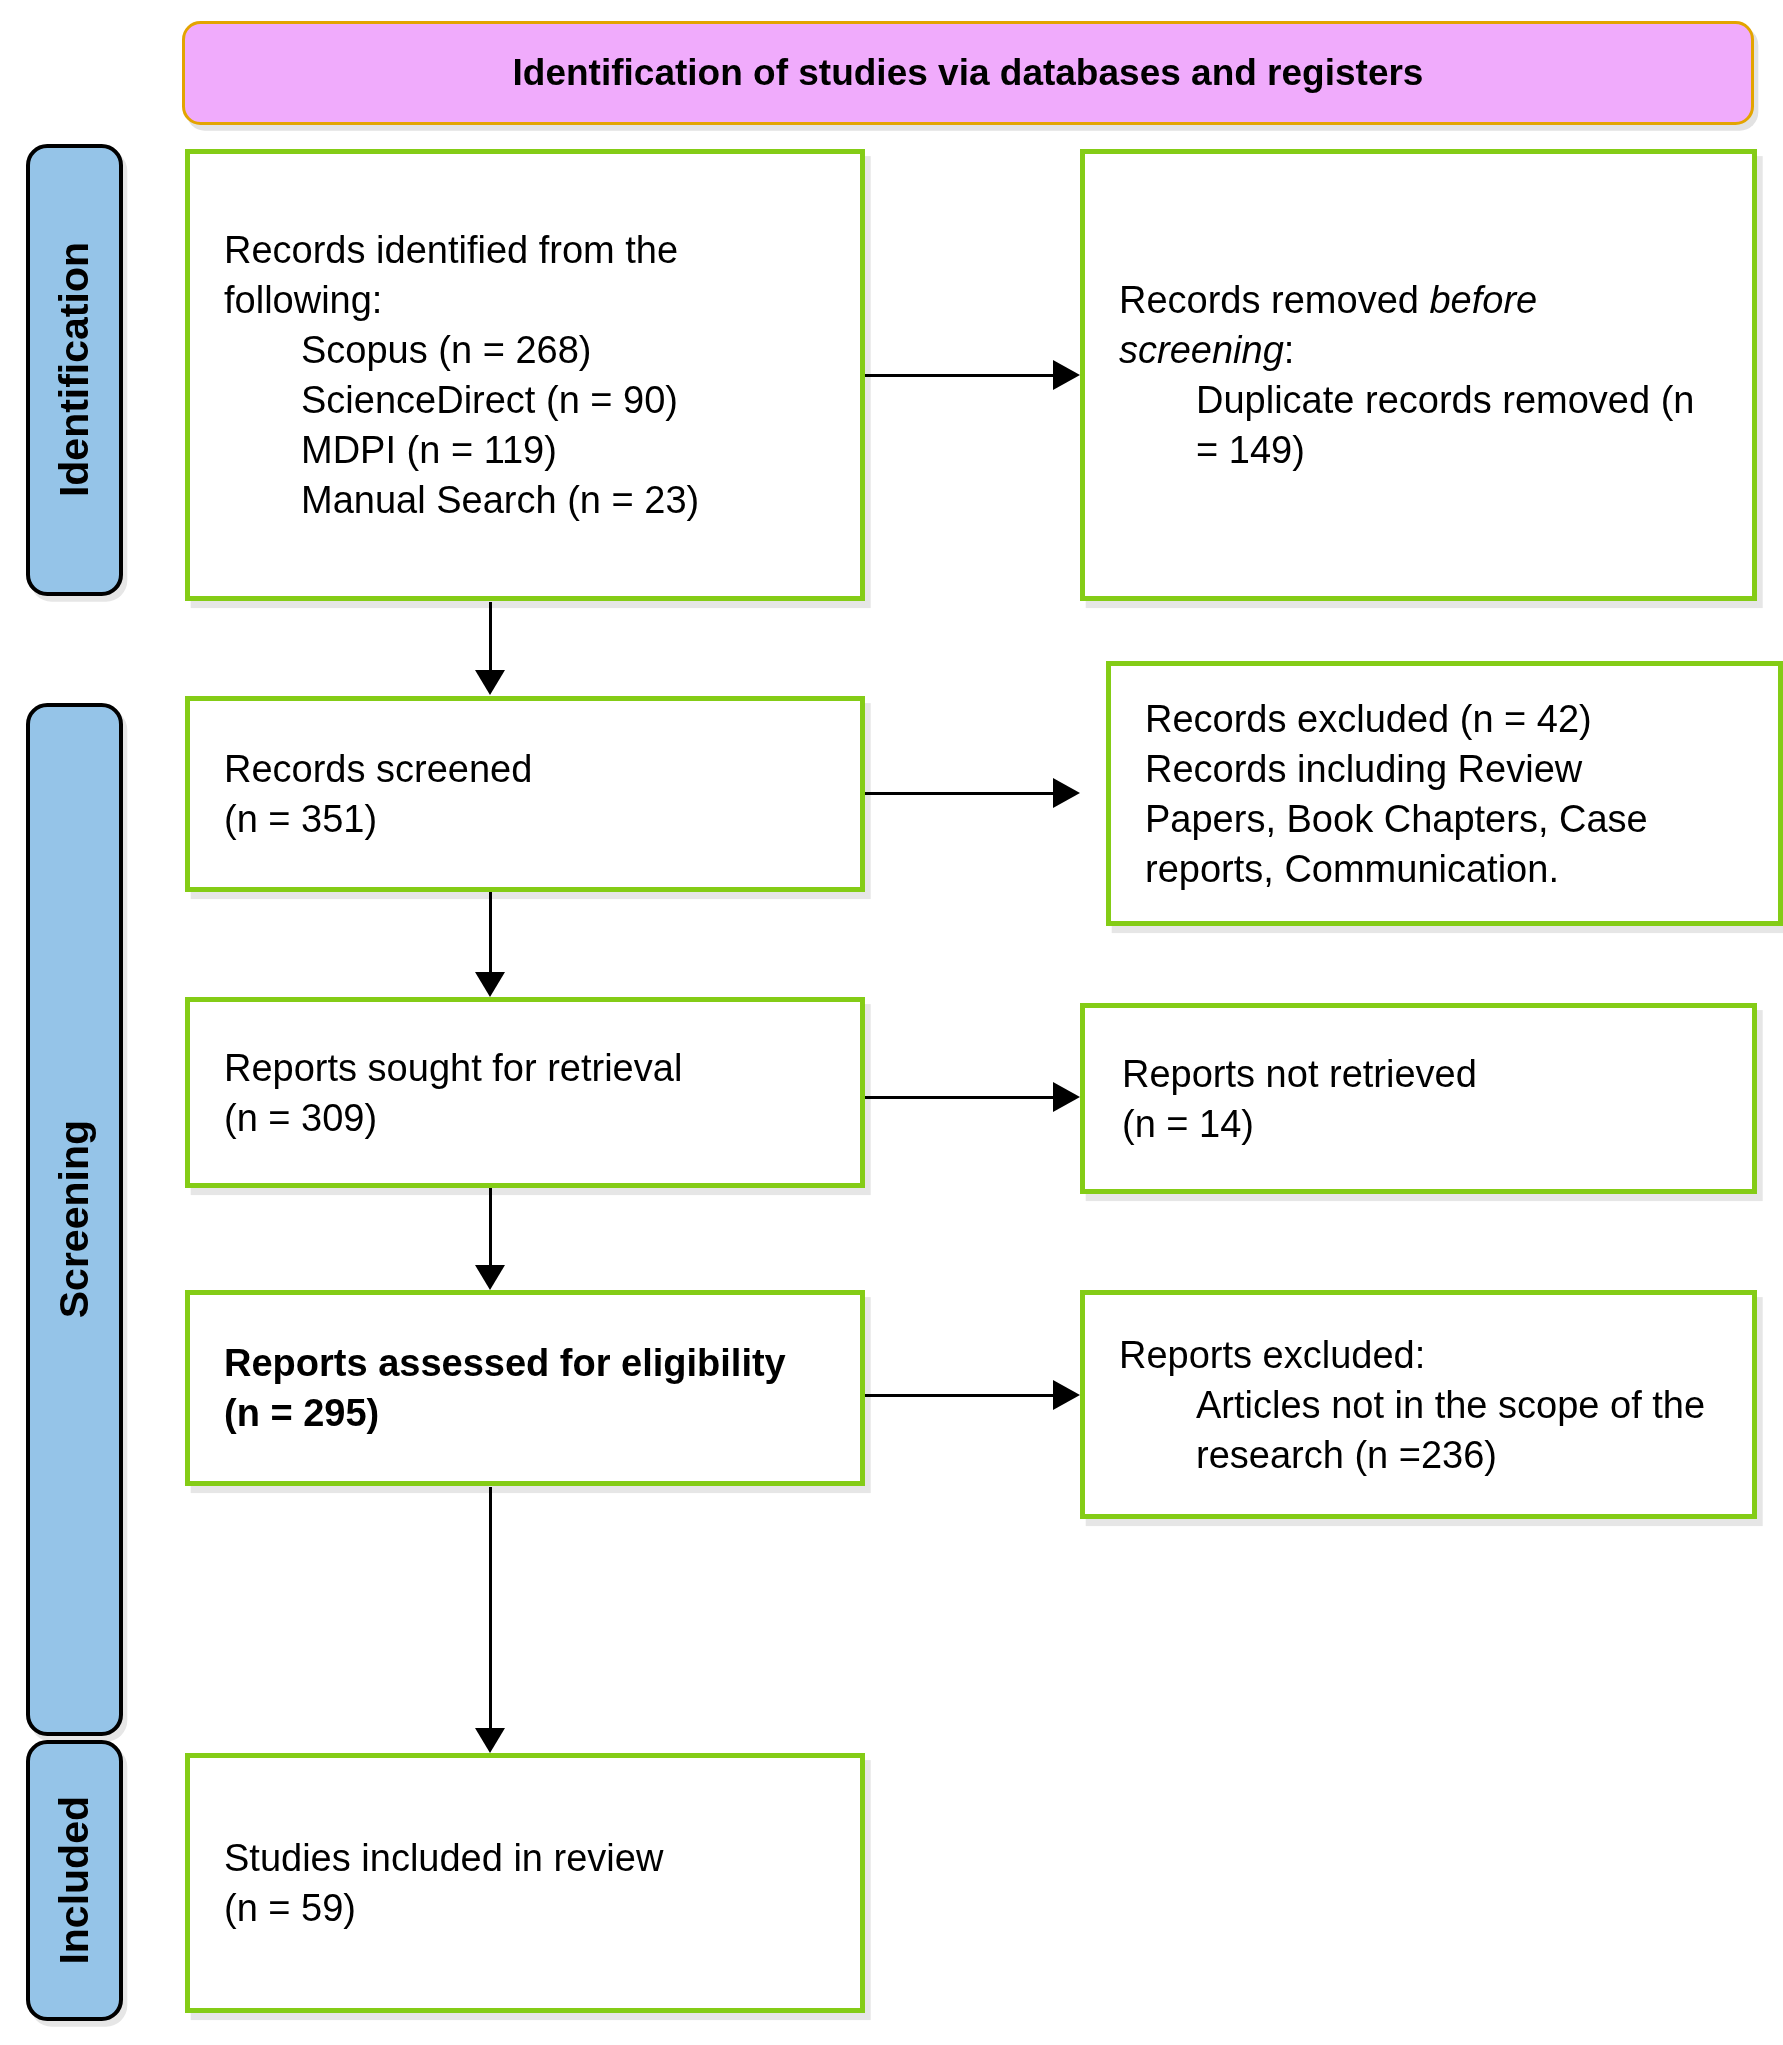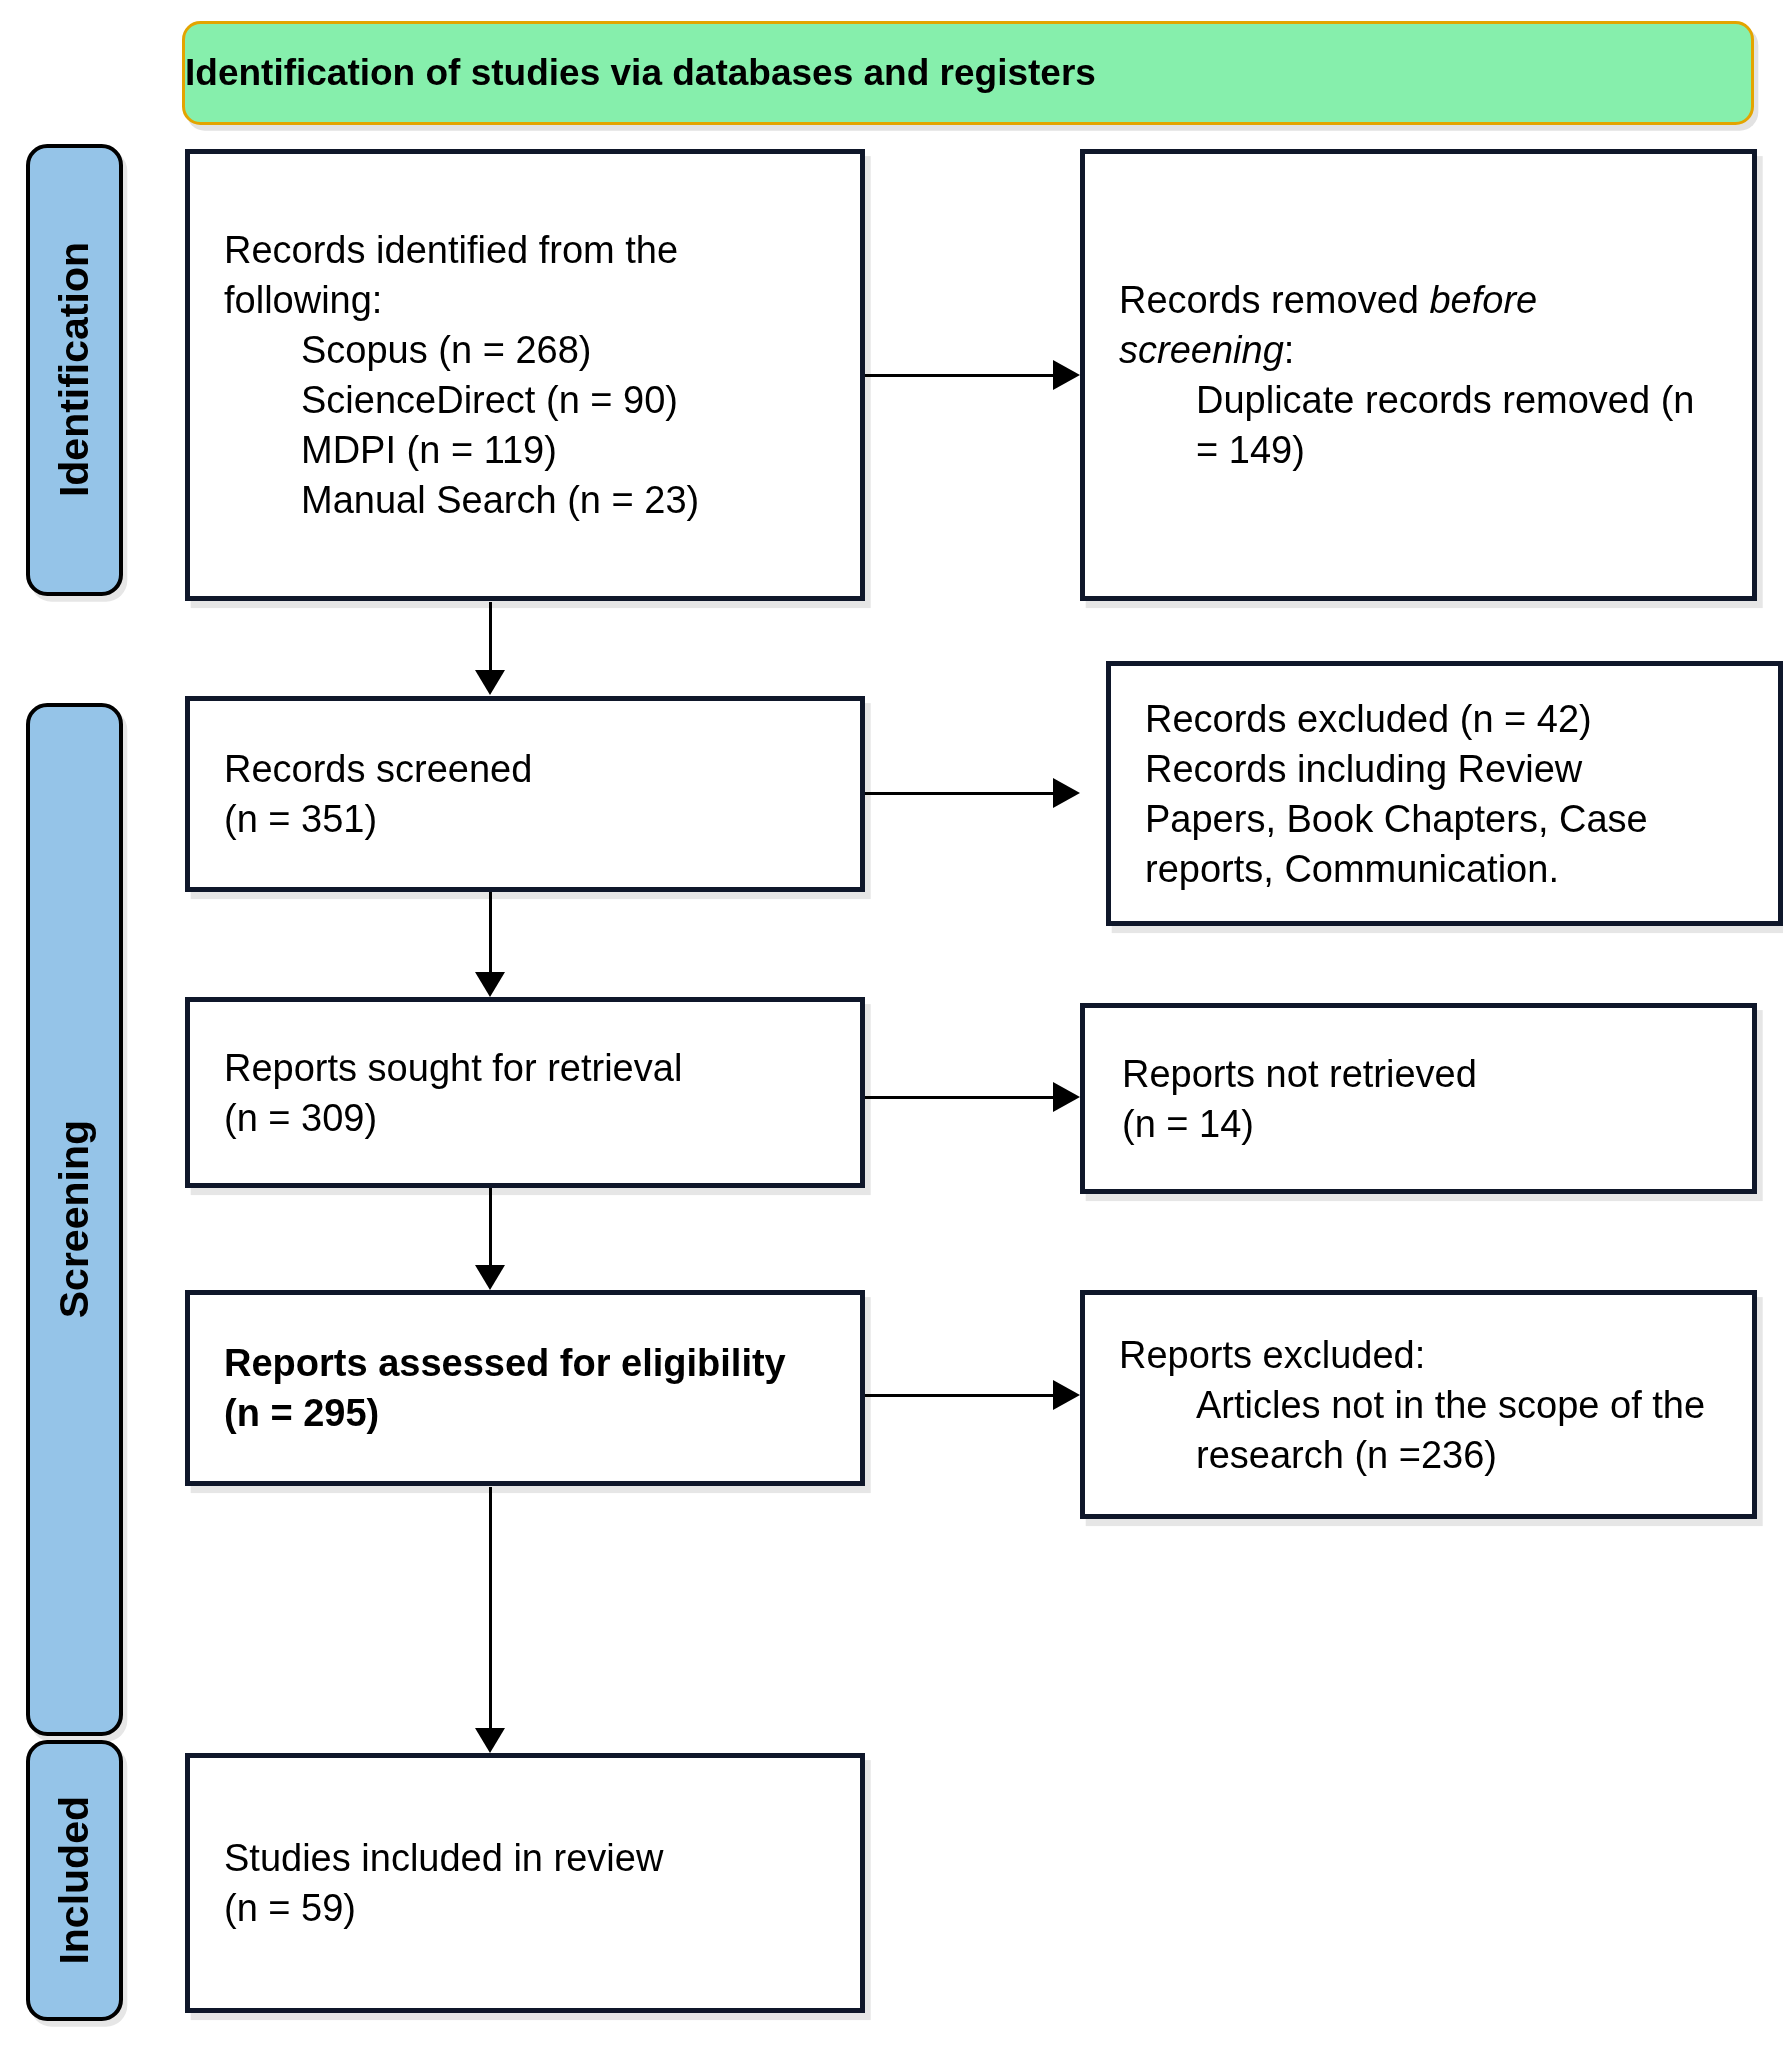--- a/index.html
+++ b/index.html
@@ -5,44 +5,44 @@
   html, body { margin: 0; padding: 0; background: #ffffff; }
   body {
     width: 1783px; height: 2046px;
     font-family: "Liberation Sans", sans-serif;
     color: #000;
   }
   .canvas { position: relative; width: 1783px; height: 2046px; background: #fff; overflow: hidden; }
 
   .banner {
     position: absolute; left: 182px; top: 21.3px; width: 1572px; height: 104px;
-    background: #86efac; border: 3.6px solid #E3A400; border-radius: 18.5px;
+    background: #f0abfc; border: 3.6px solid #E3A400; border-radius: 18.5px;
     box-sizing: border-box;
-    display: flex; align-items: center; 
+    display: flex; align-items: center; justify-content: center;
     font-size: 37px; font-weight: bold;
     box-shadow: 4.3px 5.7px 0 #e2e2e2;
   }
 
   .stage {
     position: absolute; left: 26px; width: 97px;
     background: #95C4E8; border: 4.3px solid #000; border-radius: 21.3px;
     box-sizing: border-box;
     display: flex; align-items: center; justify-content: center;
     box-shadow: 4.3px 5.7px 0 #e6e6e6;
   }
   .stage span {
     writing-mode: vertical-rl; transform: rotate(180deg);
     font-size: 41px; font-weight: bold; white-space: nowrap;
   }
   .stage-identification { top: 144px; height: 452px; }
   .stage-screening { top: 703px; height: 1033px; }
   .stage-included { top: 1740px; height: 281px; }
 
   .flow-box {
-    position: absolute; background: #fff; border: 5px solid #0f172a;
+    position: absolute; background: #fff; border: 5px solid #84cc16;
     box-sizing: border-box;
     display: flex; flex-direction: column; justify-content: center;
     padding: 14.2px 39px 14.2px 34px;
     font-size: 38px; line-height: 50px; text-align: left;
     box-shadow: 5.7px 7.1px 0 #e6e6e6;
   }
   .flow-box .indent { margin-left: 77px; }
 
   .box-identified        { left: 185px;  top: 149px;  width: 680px; height: 452px; }
   .box-removed           { left: 1080px; top: 149px;  width: 677px; height: 452px; }

